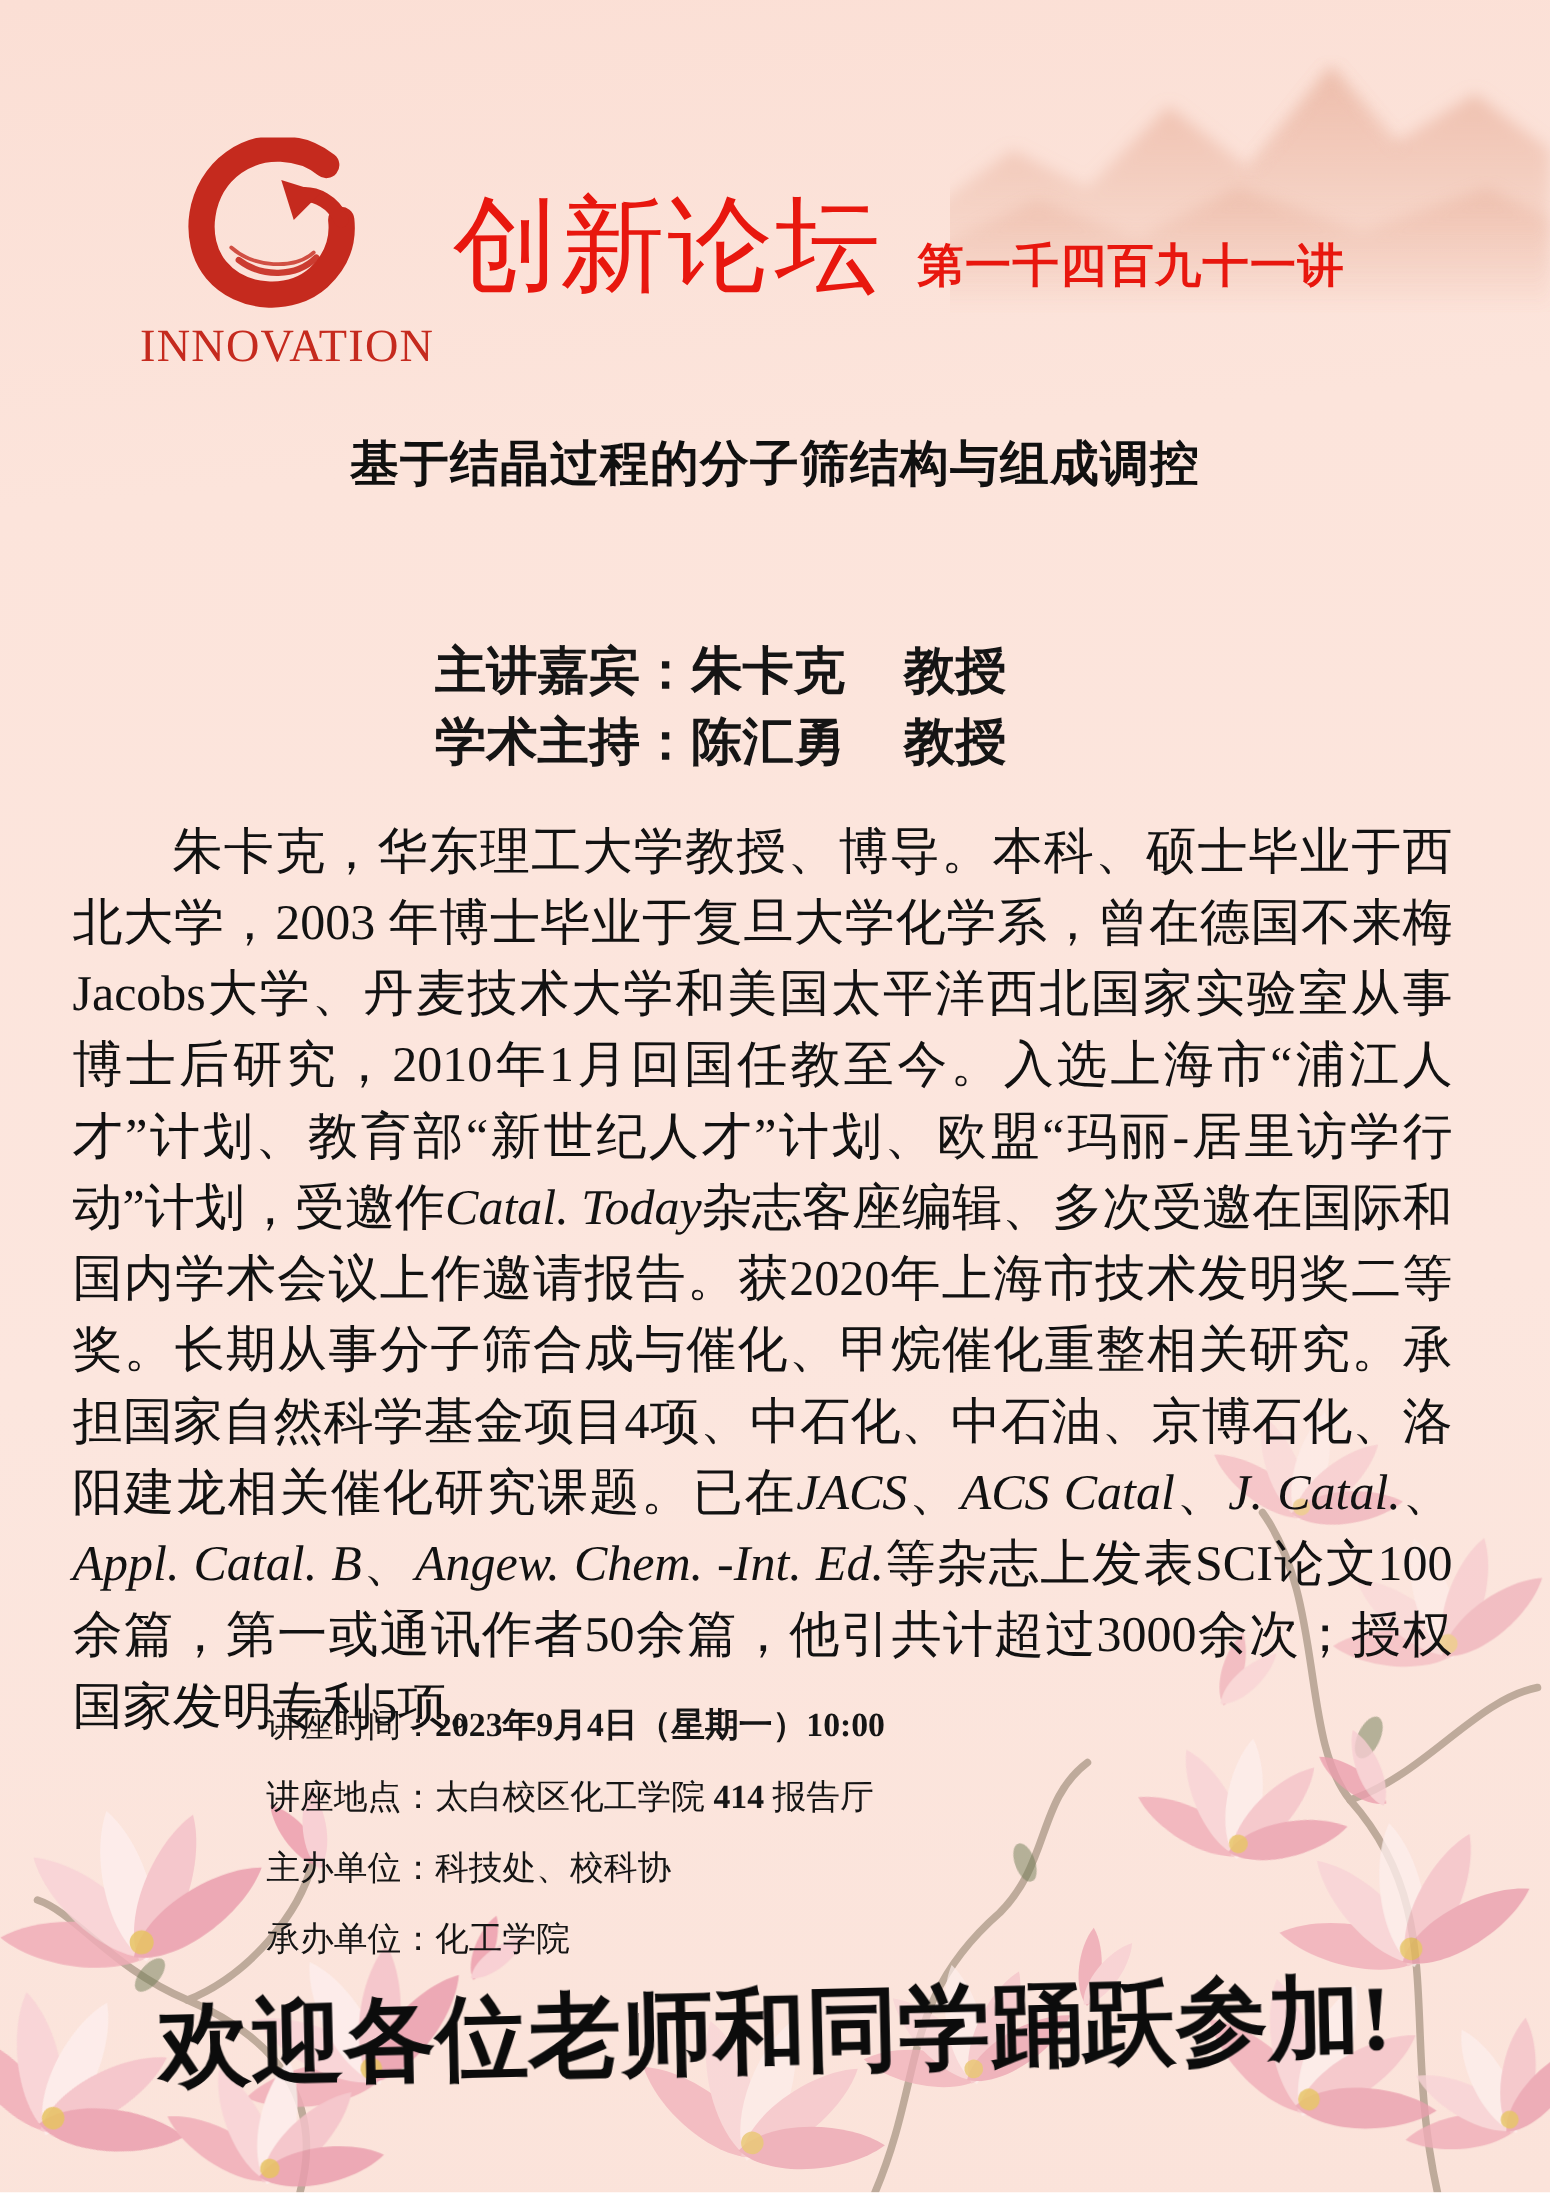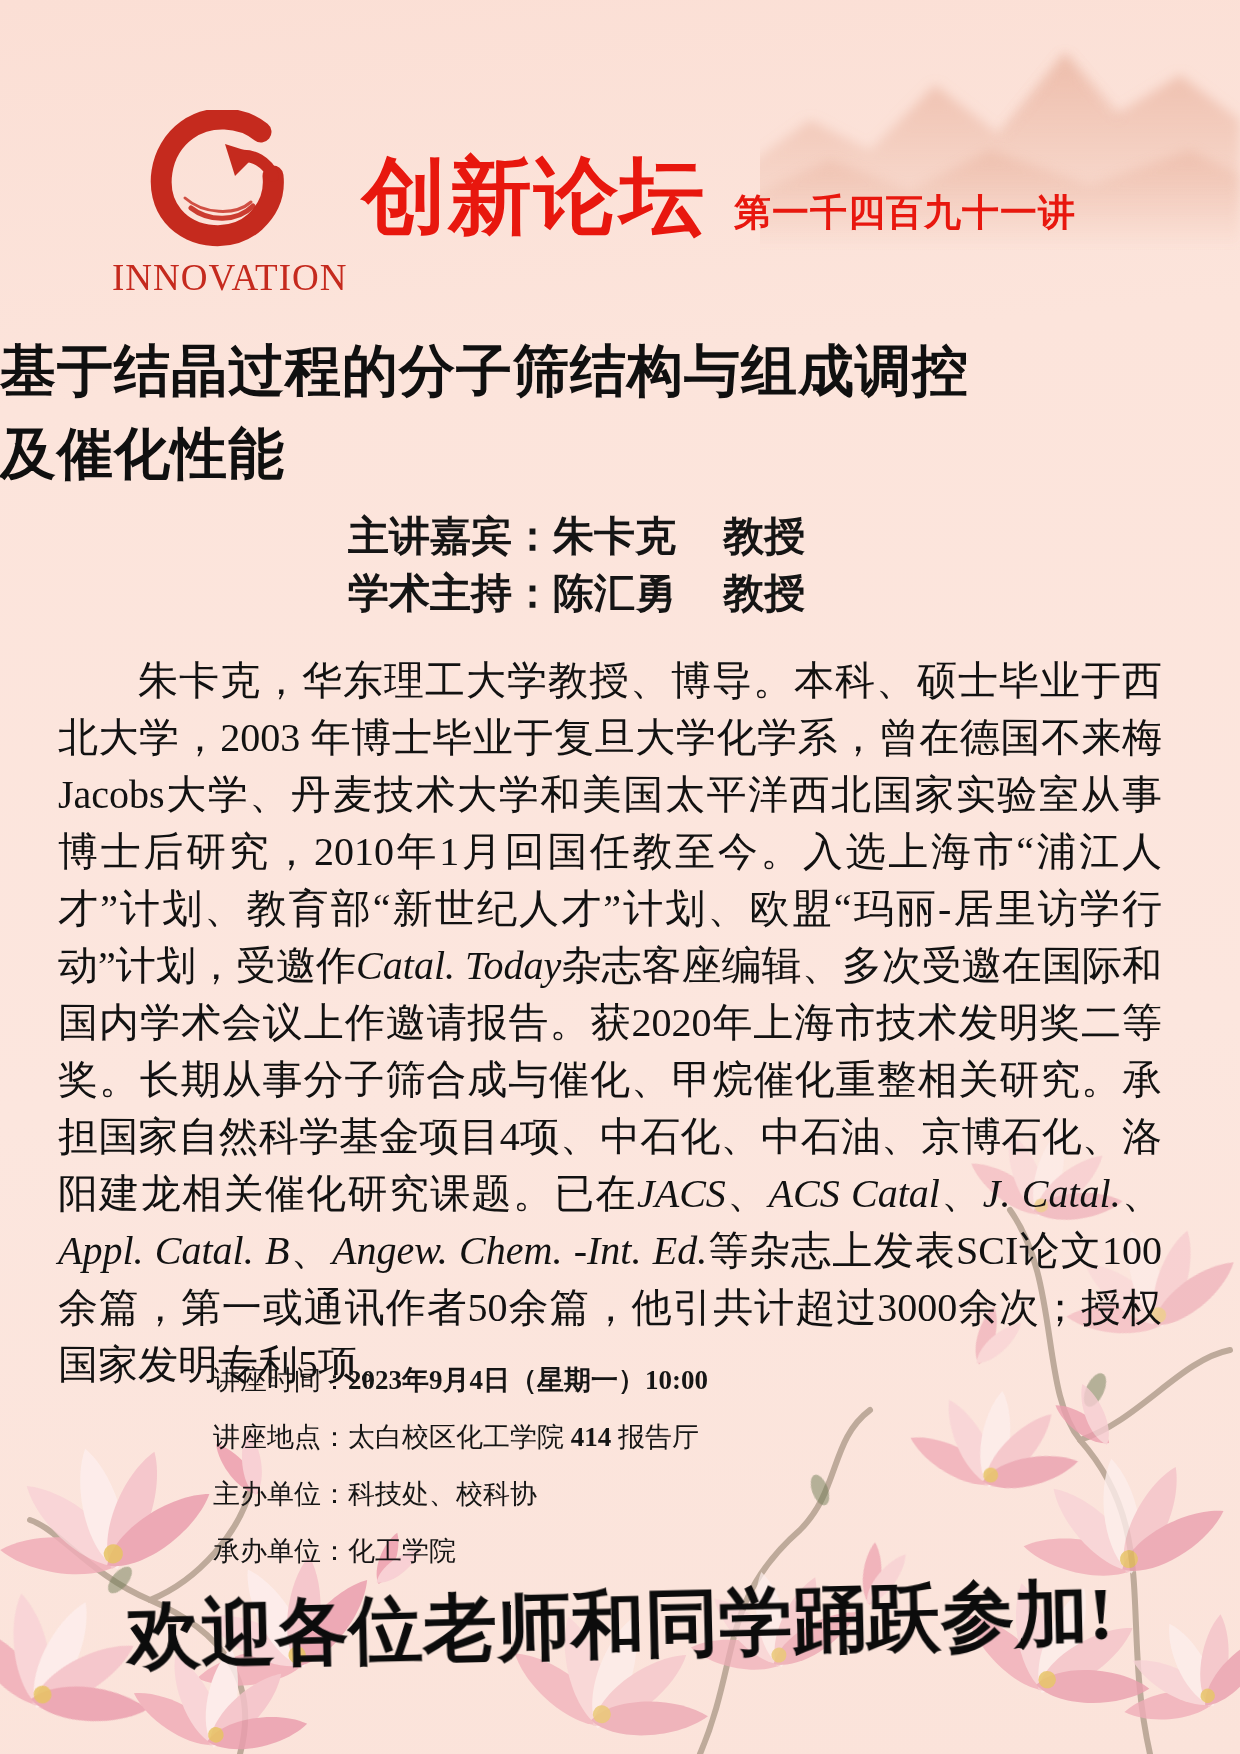--- a/index.html
+++ b/index.html
@@ -17,30 +17,30 @@
   
   .logo{left:112px;top:110px;width:214px;text-align:center;}
   .logo svg{display:block;margin:0 auto;}
   .logo-word{
     margin-top:4px;font-size:37px;letter-spacing:1px;color:#c52a1e;
     font-family:"Liberation Serif","DejaVu Serif",serif;
   }
   .forum-row{left:362px;top:148px;display:flex;align-items:baseline;gap:28px;white-space:nowrap;}
   .forum-title{
     font-family:"Liberation Sans","DejaVu Sans",sans-serif;
-    font-weight:bold;font-size:84px;line-height:1.15;color:#e8170e;letter-spacing:2px;
+    font-weight:normal;font-size:84px;line-height:1.15;color:#e8170e;letter-spacing:2px;
   }
   .lecture-no{
     font-family:"Liberation Sans","DejaVu Sans",sans-serif;
     font-weight:bold;font-size:37px;color:#e8170e;letter-spacing:1px;
   }
 
   
-  .main-title{left:0;top:330px;width:100%;text-align:left;
-    font-weight:bold;font-size:56px;line-height:83px;color:#101010;letter-spacing:1px;}
+  .main-title{left:0;top:330px;width:100%;text-align:center;
+    font-weight:bold;font-size:39px;line-height:83px;color:#101010;letter-spacing:1px;}
 
   
   .speakers{left:348px;top:508px;font-size:41px;line-height:57px;font-weight:bold;white-space:nowrap;}
   .speakers .prof{margin-left:1.15em;}
 
   
   .bio{left:58px;top:652px;width:1104px;margin:0;
     font-size:40px;line-height:57px;text-align:justify;text-align-last:left;
     text-indent:2em;color:#121212;}
   .it{font-style:italic;}
@@ -146,21 +146,20 @@
     <div class="logo-word">INNOVATION</div>
   </div>
 
   <div class="content forum-row">
     <span class="forum-title">创新论坛</span>
     <span class="lecture-no">第一千四百九十一讲</span>
   </div>
 
   <div class="content main-title">
     <div>基于结晶过程的分子筛结构与组成调控</div>
-    <div>及催化性能</div>
   </div>
 
   <div class="content speakers">
     <div>
       <span>主讲嘉宾：</span><span>朱卡克</span><span class="prof">教授</span>
     </div>
     <div>
       <span>学术主持：</span><span>陈汇勇</span><span class="prof">教授</span>
     </div>
   </div>

